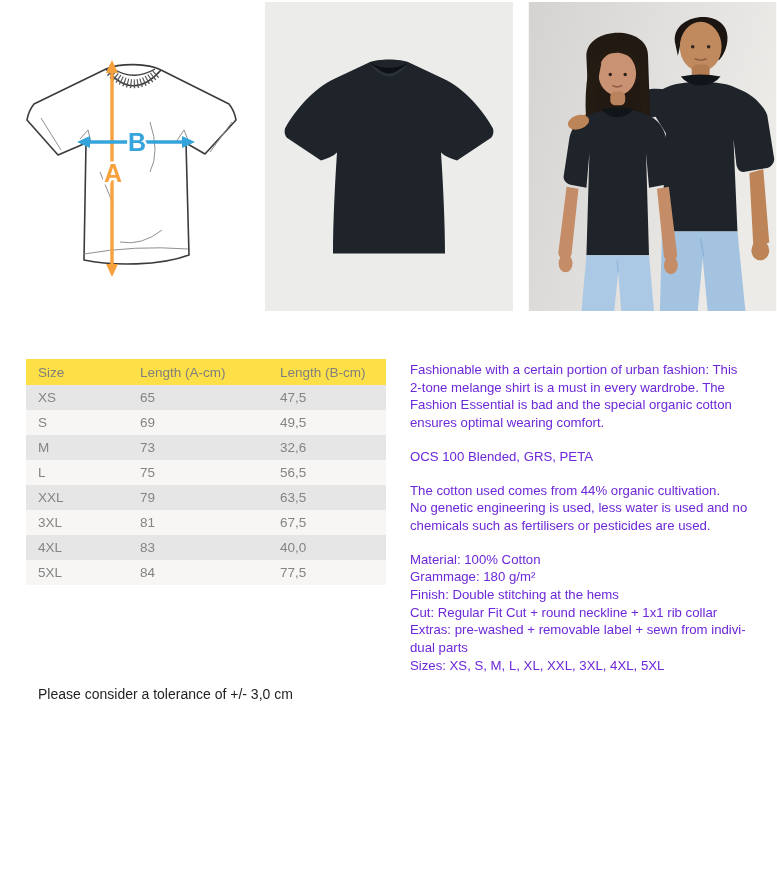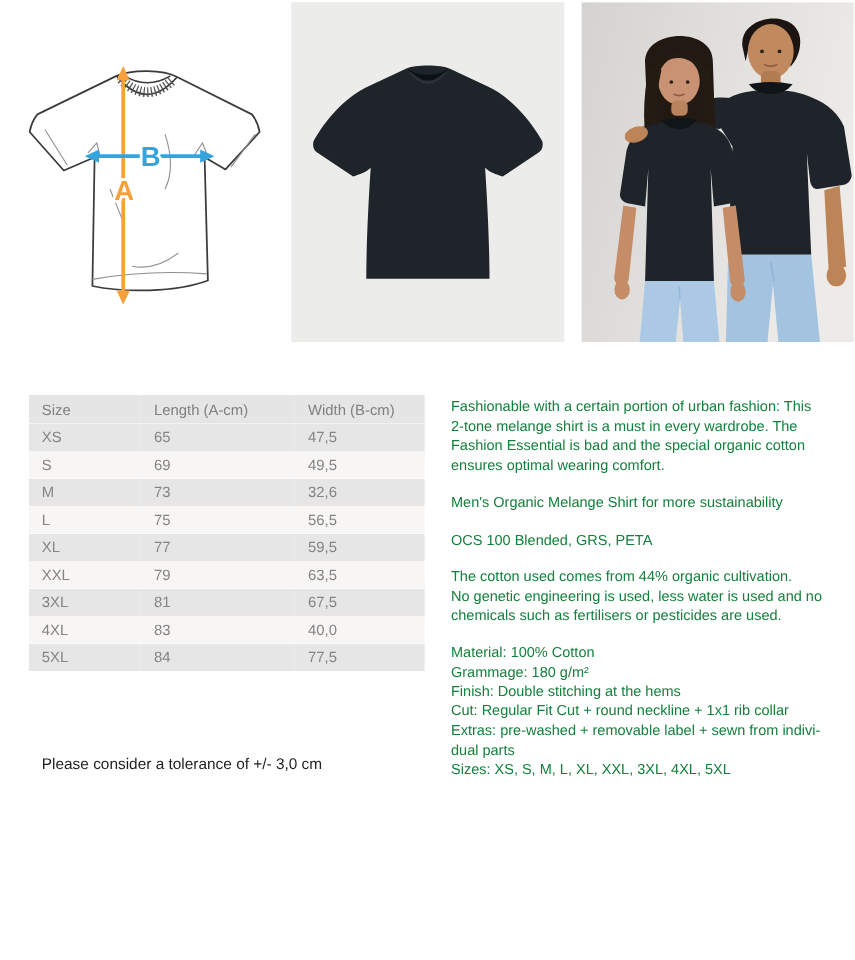--- a/index.html
+++ b/index.html
@@ -15,29 +15,29 @@
 
   .ab-label{font-family:"Liberation Sans",sans-serif;font-weight:bold;font-size:25px;
             paint-order:stroke;stroke:#ffffff;stroke-width:5px;stroke-linejoin:round;}
 
   
   .size-table{position:absolute;left:26px;top:359px;width:360px;border-collapse:collapse;
               table-layout:fixed;font-size:13.5px;color:#848484;}
   .size-table th,.size-table td{font-weight:normal;text-align:left;padding:0 0 0 12px;
               vertical-align:middle;overflow:hidden;white-space:nowrap;}
   .size-table col.c1{width:102px;} .size-table col.c2{width:140px;} .size-table col.c3{width:118px;}
-  .size-table thead tr{height:26px;background:#e5e5e5;color:#7f7f7f;}
+  .size-table thead tr{height:26px;background:#fde047;color:#7f7f7f;}
   .size-table tbody tr{height:25px;}
   .size-table tbody tr:nth-child(odd){background:#e7e6e6;}
   .size-table tbody tr:nth-child(even){background:#f7f6f5;}
 
   .tolerance{position:absolute;left:38px;top:648px;font-size:14px;color:#1f1f1f;margin-top:38px;}
 
   
-  .description{position:absolute;left:410px;top:361px;width:365px;color:#15803d;
+  .description{position:absolute;left:410px;top:361px;width:365px;color:#6d28d9;
                font-size:13.2px;line-height:17.7px;}
   .desc-block{margin:0 0 16px 0;}
   .desc-line{white-space:nowrap;}
 </style>
 </head>
 <body>
 
 <div class="page">
 
   <div class="gallery">
@@ -141,21 +141,21 @@
   <table class="size-table">
     <colgroup>
         <col class="c1">
         <col class="c2">
         <col class="c3">
       </colgroup>
     <thead>
       <tr>
         <th>Size</th>
         <th>Length (A-cm)</th>
-        <th>Width (B-cm)</th>
+        <th>Length (B-cm)</th>
       </tr>
     </thead>
     <tbody>
 
         <tr>
           <td>XS</td>
           <td>65</td>
           <td>47,5</td>
         </tr>
 
@@ -170,25 +170,20 @@
           <td>73</td>
           <td>32,6</td>
         </tr>
 
         <tr>
           <td>L</td>
           <td>75</td>
           <td>56,5</td>
         </tr>
 
-        <tr>
-          <td>XL</td>
-          <td>77</td>
-          <td>59,5</td>
-        </tr>
 
         <tr>
           <td>XXL</td>
           <td>79</td>
           <td>63,5</td>
         </tr>
 
         <tr>
           <td>3XL</td>
           <td>81</td>
@@ -211,24 +206,20 @@
 
   <p class="tolerance">Please consider a tolerance of +/- 3,0 cm</p>
 
   <div class="description">
     <div class="desc-block">
 
     <div class="desc-line">Fashionable with a certain portion of urban fashion: This</div>
         <div class="desc-line">2-tone melange shirt is a must in every wardrobe. The</div>
         <div class="desc-line">Fashion Essential is bad and the special organic cotton</div>
         <div class="desc-line">ensures optimal wearing comfort.</div>
-      </div>
-    <div class="desc-block">
-
-    <div class="desc-line">Men's Organic Melange Shirt for more sustainability</div>
       </div>
     <div class="desc-block">
 
         <div class="desc-line">OCS 100 Blended, GRS, PETA</div>
       </div>
     <div class="desc-block">
 
     <div class="desc-line">The cotton used comes from 44% organic cultivation.</div>
         <div class="desc-line">No genetic engineering is used, less water is used and no</div>
         <div class="desc-line">chemicals such as fertilisers or pesticides are used.</div>

